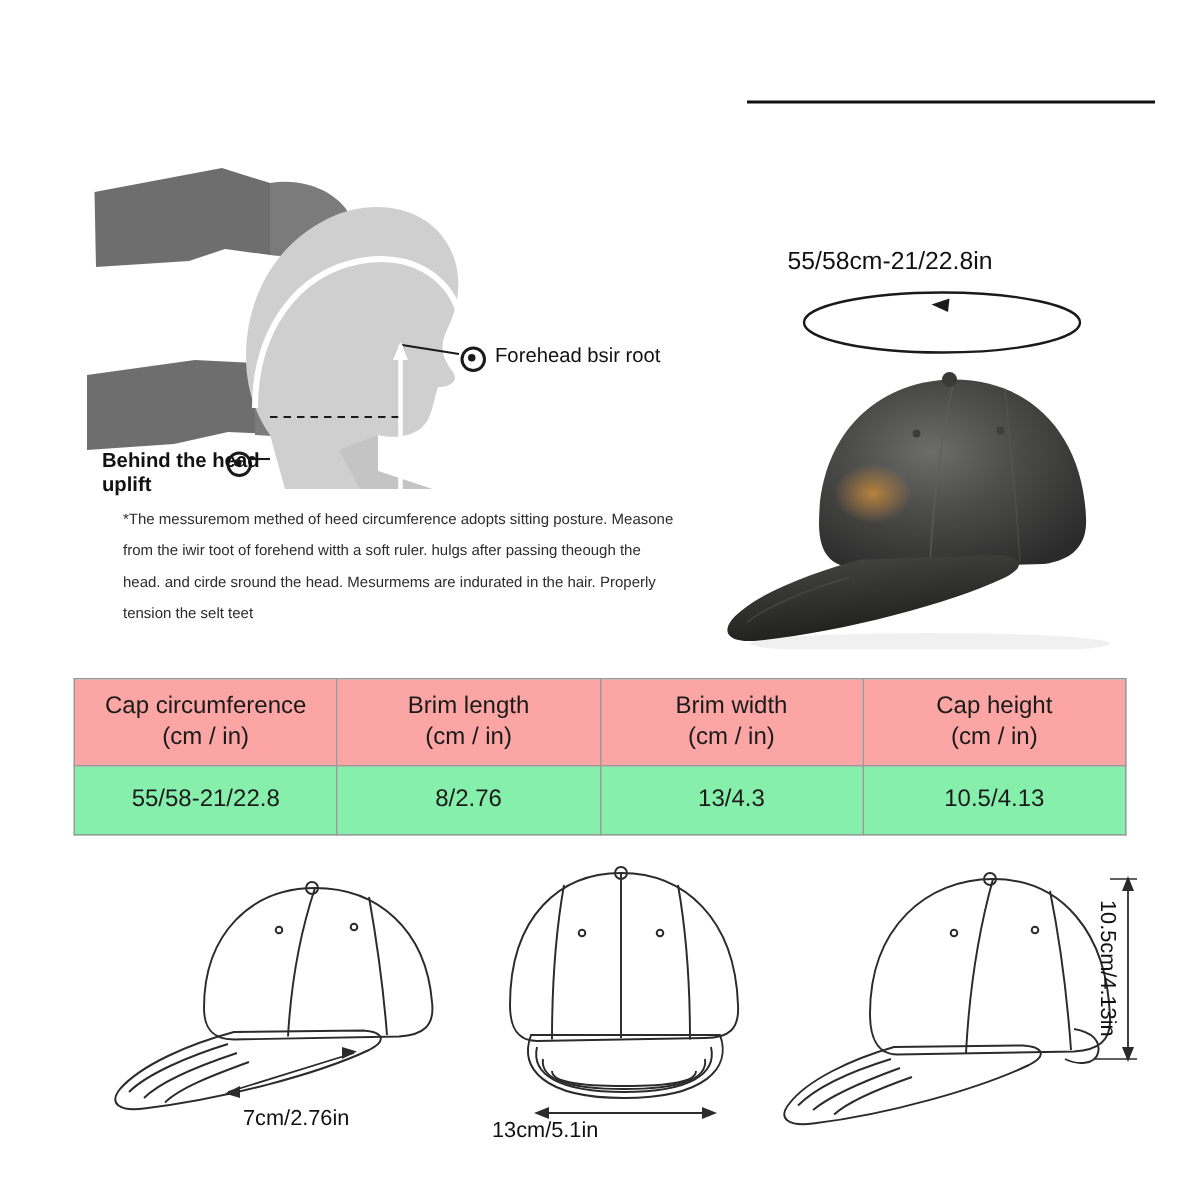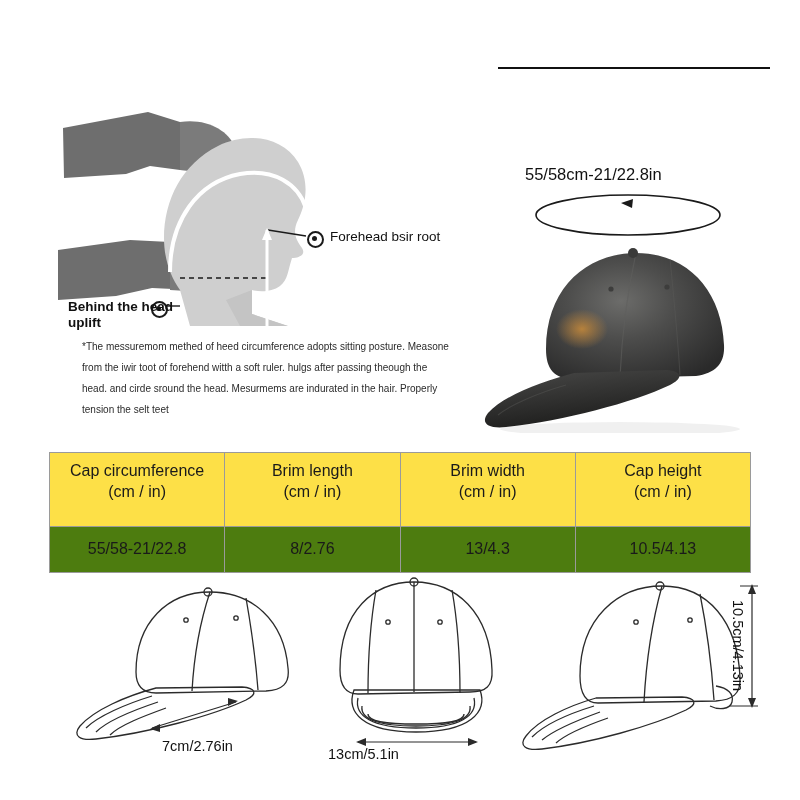--- a/index.html
+++ b/index.html
@@ -134,27 +134,27 @@
     table-layout: fixed;
   }
   #specs-table th, #specs-table td {
     border: 1px solid #9a9a9a;
     text-align: center;
     font-weight: normal;
     font-family: "Liberation Sans", sans-serif;
     color: #1a1a1a;
   }
   #specs-table thead th {
-    background: #fde047;
+    background: #fca5a5;
     font-size: 16px;
     line-height: 21px;
-    padding: 7px 2px 24px;
+    padding: 7px 2px 8px;
   }
   #specs-table tbody td {
-    background: #4d7c0f;
+    background: #86efac;
     font-size: 16px;
     padding: 13px 2px 14px;
   }
   .th-sub { display: block; }
 
   
   #cap-drawings {
     position: absolute;
     left: 40px;
     top: 560px;

